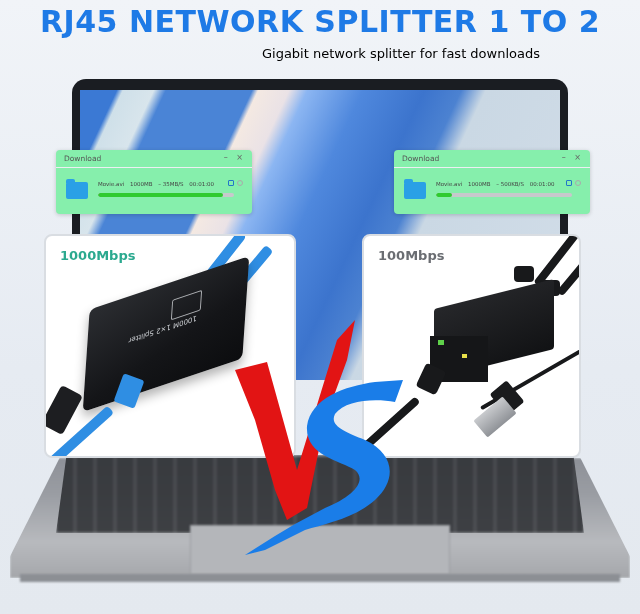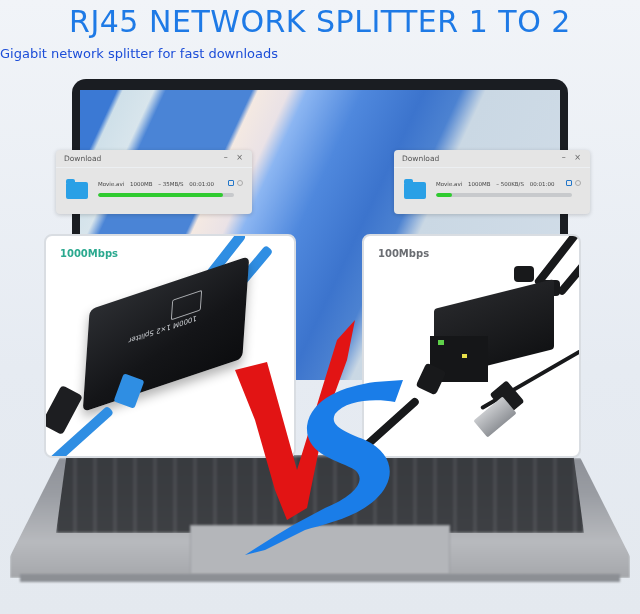--- a/index.html
+++ b/index.html
@@ -4,26 +4,26 @@
 <style>
   * { box-sizing: border-box; margin: 0; padding: 0; }
   html, body { width: 640px; height: 614px; overflow: hidden; }
   body {
     position: relative;
     font-family: "DejaVu Sans", sans-serif;
     background: linear-gradient(180deg, #f1f4f8 0%, #e6ebf2 60%, #e4e9ef 100%);
   }
   .headline {
     position: absolute; left: 0; top: 4px; width: 640px; text-align: center;
-    font-family: "DejaVu Sans", sans-serif; font-weight: normal;
+    font-family: "DejaVu Sans", sans-serif; font-weight: bold;
     font-size: 30px; letter-spacing: 0.5px; color: #1e7ae6;
   }
   .subhead {
-    position: absolute; left: 0; top: 46px; width: 540px; text-align: left;
-    font-size: 13px; color: #1d4ed8;
+    position: absolute; left: 0; top: 46px; width: 540px; text-align: right;
+    font-size: 13px; color: #000000;
   }
   
   .laptop-lid {
     position: absolute; left: 72px; top: 79px; width: 496px; height: 300px;
     background: #1a1d22; border-radius: 14px 14px 0 0;
   }
   .laptop-screen {
     position: absolute; left: 80px; top: 90px; width: 480px; height: 290px;
     background:
       linear-gradient(115deg, #3b79d4 0%, #3b79d4 6%, #cfe0e9 7%, #d8e5ec 12%, #4a84d6 14%, #4a84d6 28%, #f4e9e2 29%, #eae2e6 34%, #8cb6f2 37%, #4f88dd 46%, #3c74cd 56%, #4c82d1 62%, #cad8e4 66%, #d2dde8 100%);
@@ -46,21 +46,21 @@
     border: 1px solid #9c9ea3; background: #b4b6ba; filter: blur(0.8px);
   }
   .laptop-foot {
     position: absolute; left: 20px; top: 574px; width: 600px; height: 8px;
     background: #8c8f94; filter: blur(1px);
   }
 
   
   .dl-window {
     position: absolute; width: 196px; height: 64px;
-    background: #e5e5e5; border-radius: 4px;
+    background: #86efac; border-radius: 4px;
     box-shadow: 0 1px 4px rgba(0,0,0,0.18);
   }
   .dl-window.left  { left: 56px;  top: 150px; }
   .dl-window.right { left: 394px; top: 150px; }
   .dl-title {
     position: absolute; left: 8px; top: 4px; font-size: 7.5px; color: #555;
   }
   .dl-controls { position: absolute; right: 6px; top: 3px; font-size: 8px; color: #666; letter-spacing: 3px; }
   .dl-titlebar-line { position: absolute; left: 0; top: 17px; width: 100%; height: 1px; background: #eceff2; }
   .folder-icon {
@@ -92,21 +92,21 @@
   
   .panel {
     position: absolute; top: 234px; width: 252px; height: 224px;
     background: #ffffff; border-radius: 8px;
     border: 2px solid #d9dde2;
     overflow: hidden;
   }
   .panel.left  { left: 44px; }
   .panel.right { left: 362px; width: 219px; }
   .panel-label {
-    position: absolute; left: 14px; top: 12px; font-weight: bold; font-size: 10px;
+    position: absolute; left: 14px; top: 12px; font-weight: bold; font-size: 13px;
   }
   .panel.left .panel-label { color: #2ba98f; }
   .panel.right .panel-label { color: #6a6d72; }
 
   
   .box-splitter {
     position: absolute; left: 40px; top: 48px; width: 160px; height: 100px;
     background: linear-gradient(160deg, #2b2d31 0%, #141518 60%, #0c0d0f 100%);
     transform: skewY(-22deg) rotate(4deg);
     border-radius: 6px;

